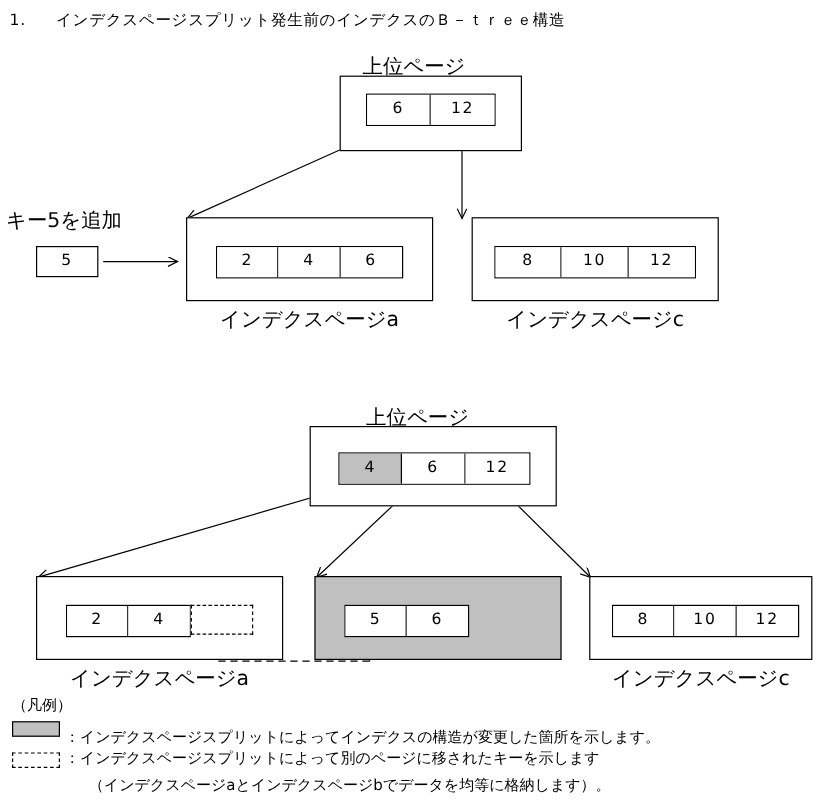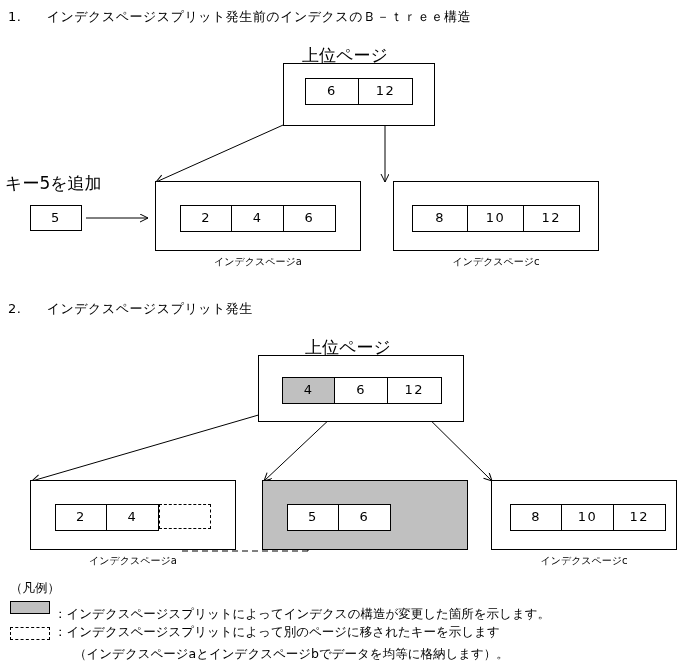--- a/index.html
+++ b/index.html
@@ -29,21 +29,21 @@
     pointer-events: none;
   }
   .abs { position: absolute; }
 
   .section-title {
     font-size: 13px;
     letter-spacing: 0.5px;
     white-space: nowrap;
   }
   .caption {
-    font-size: 10px;
+    font-size: 17px;
     white-space: nowrap;
     text-align: center;
   }
   .plabel {
     font-size: 17px;
     white-space: nowrap;
     text-align: center;
   }
 
   
@@ -167,25 +167,20 @@
   <div class="abs caption" style="left:155px; top:255px; width:206px;">インデクスページa</div>
 
   <div class="abs page-box" style="left:393px; top:181px; width:206px; height:70px;"></div>
   <div class="cellrow" style="left:412px; top:205px; width:168px;">
     <div class="cell" style="width:56px;">8</div>
     <div class="cell" style="width:56px;">10</div>
     <div class="cell" style="width:56px;">12</div>
   </div>
   <div class="abs caption" style="left:393px; top:255px; width:206px;">インデクスページc</div>
 
-  <div class="abs section-title" style="left:8px; top:300px;">
-    <span>2.</span>
-    <span style="display:inline-block;width:16px;"></span>
-    <span>インデクスページスプリット発生</span>
-  </div>
 
   <div class="abs plabel" style="left:303px; top:336px; width:90px;">上位ページ</div>
 
   <div class="abs page-box" style="left:258px; top:355px; width:206px; height:67px;"></div>
   <div class="cellrow" style="left:282px; top:377px; width:160px;">
     <div class="cell gray" style="width:53px;">4</div>
     <div class="cell" style="width:53px;">6</div>
     <div class="cell" style="width:54px;">12</div>
   </div>
 

